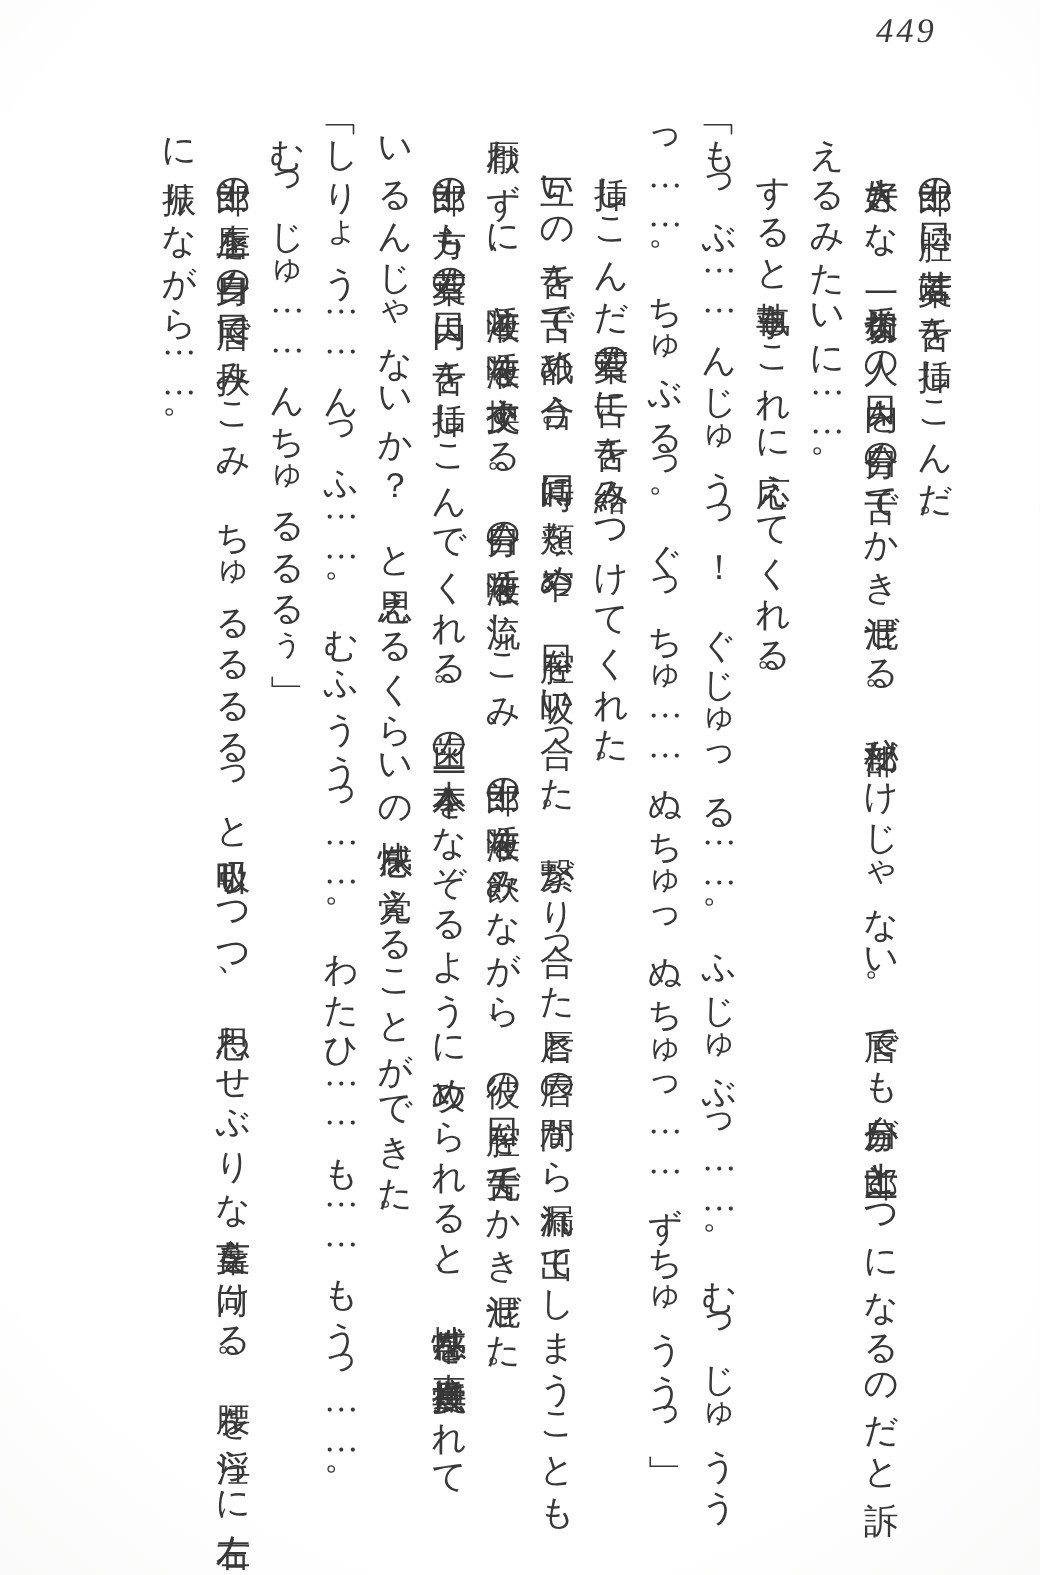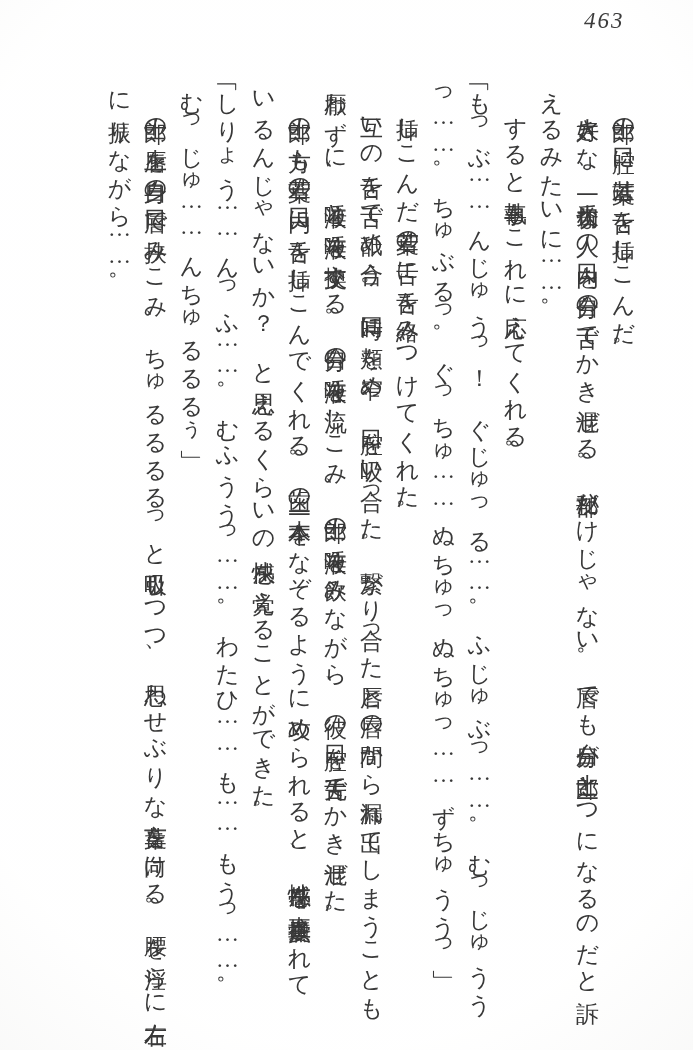--- a/index.html
+++ b/index.html
@@ -44,21 +44,21 @@
   }
   .text-block p {
     margin: 0;
     padding: 0;
   }
 </style>
 </head>
 <body>
 
 <div class="page">
-  <div class="page-number">463</div>
+  <div class="page-number">449</div>
 
   <div class="text-block">
     <p>　士郎の口腔に若葉は舌を挿しこんだ。</p>
     <p>　大好きな、一番大切な人の口内を自分の舌でかき混ぜる。秘部だけじゃない。唇でも自分が士郎と一つになるのだと訴えるみたいに……。</p>
     <p>　すると執事もこれに応えてくれる。</p>
     <p>「もっぶ……んじゅうっ！　ぐじゅっる……。ふじゅぶっ……。むっじゅううっ……。ちゅぶるっ。ぐっちゅ……ぬちゅっぬちゅっ……ずちゅううっ」</p>
     <p>　挿しこんだ若葉の舌に舌を絡みつけてくれた。</p>
     <p>　互いの舌を舌で舐め合う。同時に頬を窄め、口腔を吸い合った。繋がり合った唇と唇の間から漏れ出てしまうことも厭わずに、唾液と唾液を交換する。自分の唾液を流しこみ、士郎の唾液を飲みながら、彼の口腔を舌先でかき混ぜた。</p>
     <p>　士郎の方も若葉の口内に舌を挿しこんでくれる。歯の一本一本をなぞるように攻められると、性感帯を直接愛撫されているんじゃないか？　と思えるくらいの快感を覚えることができた。</p>
     <p>「しりょう……んっふ……。むふううっ……。わたひ……も……もうっ……。むっじゅ……んちゅるるるぅ」</p>

